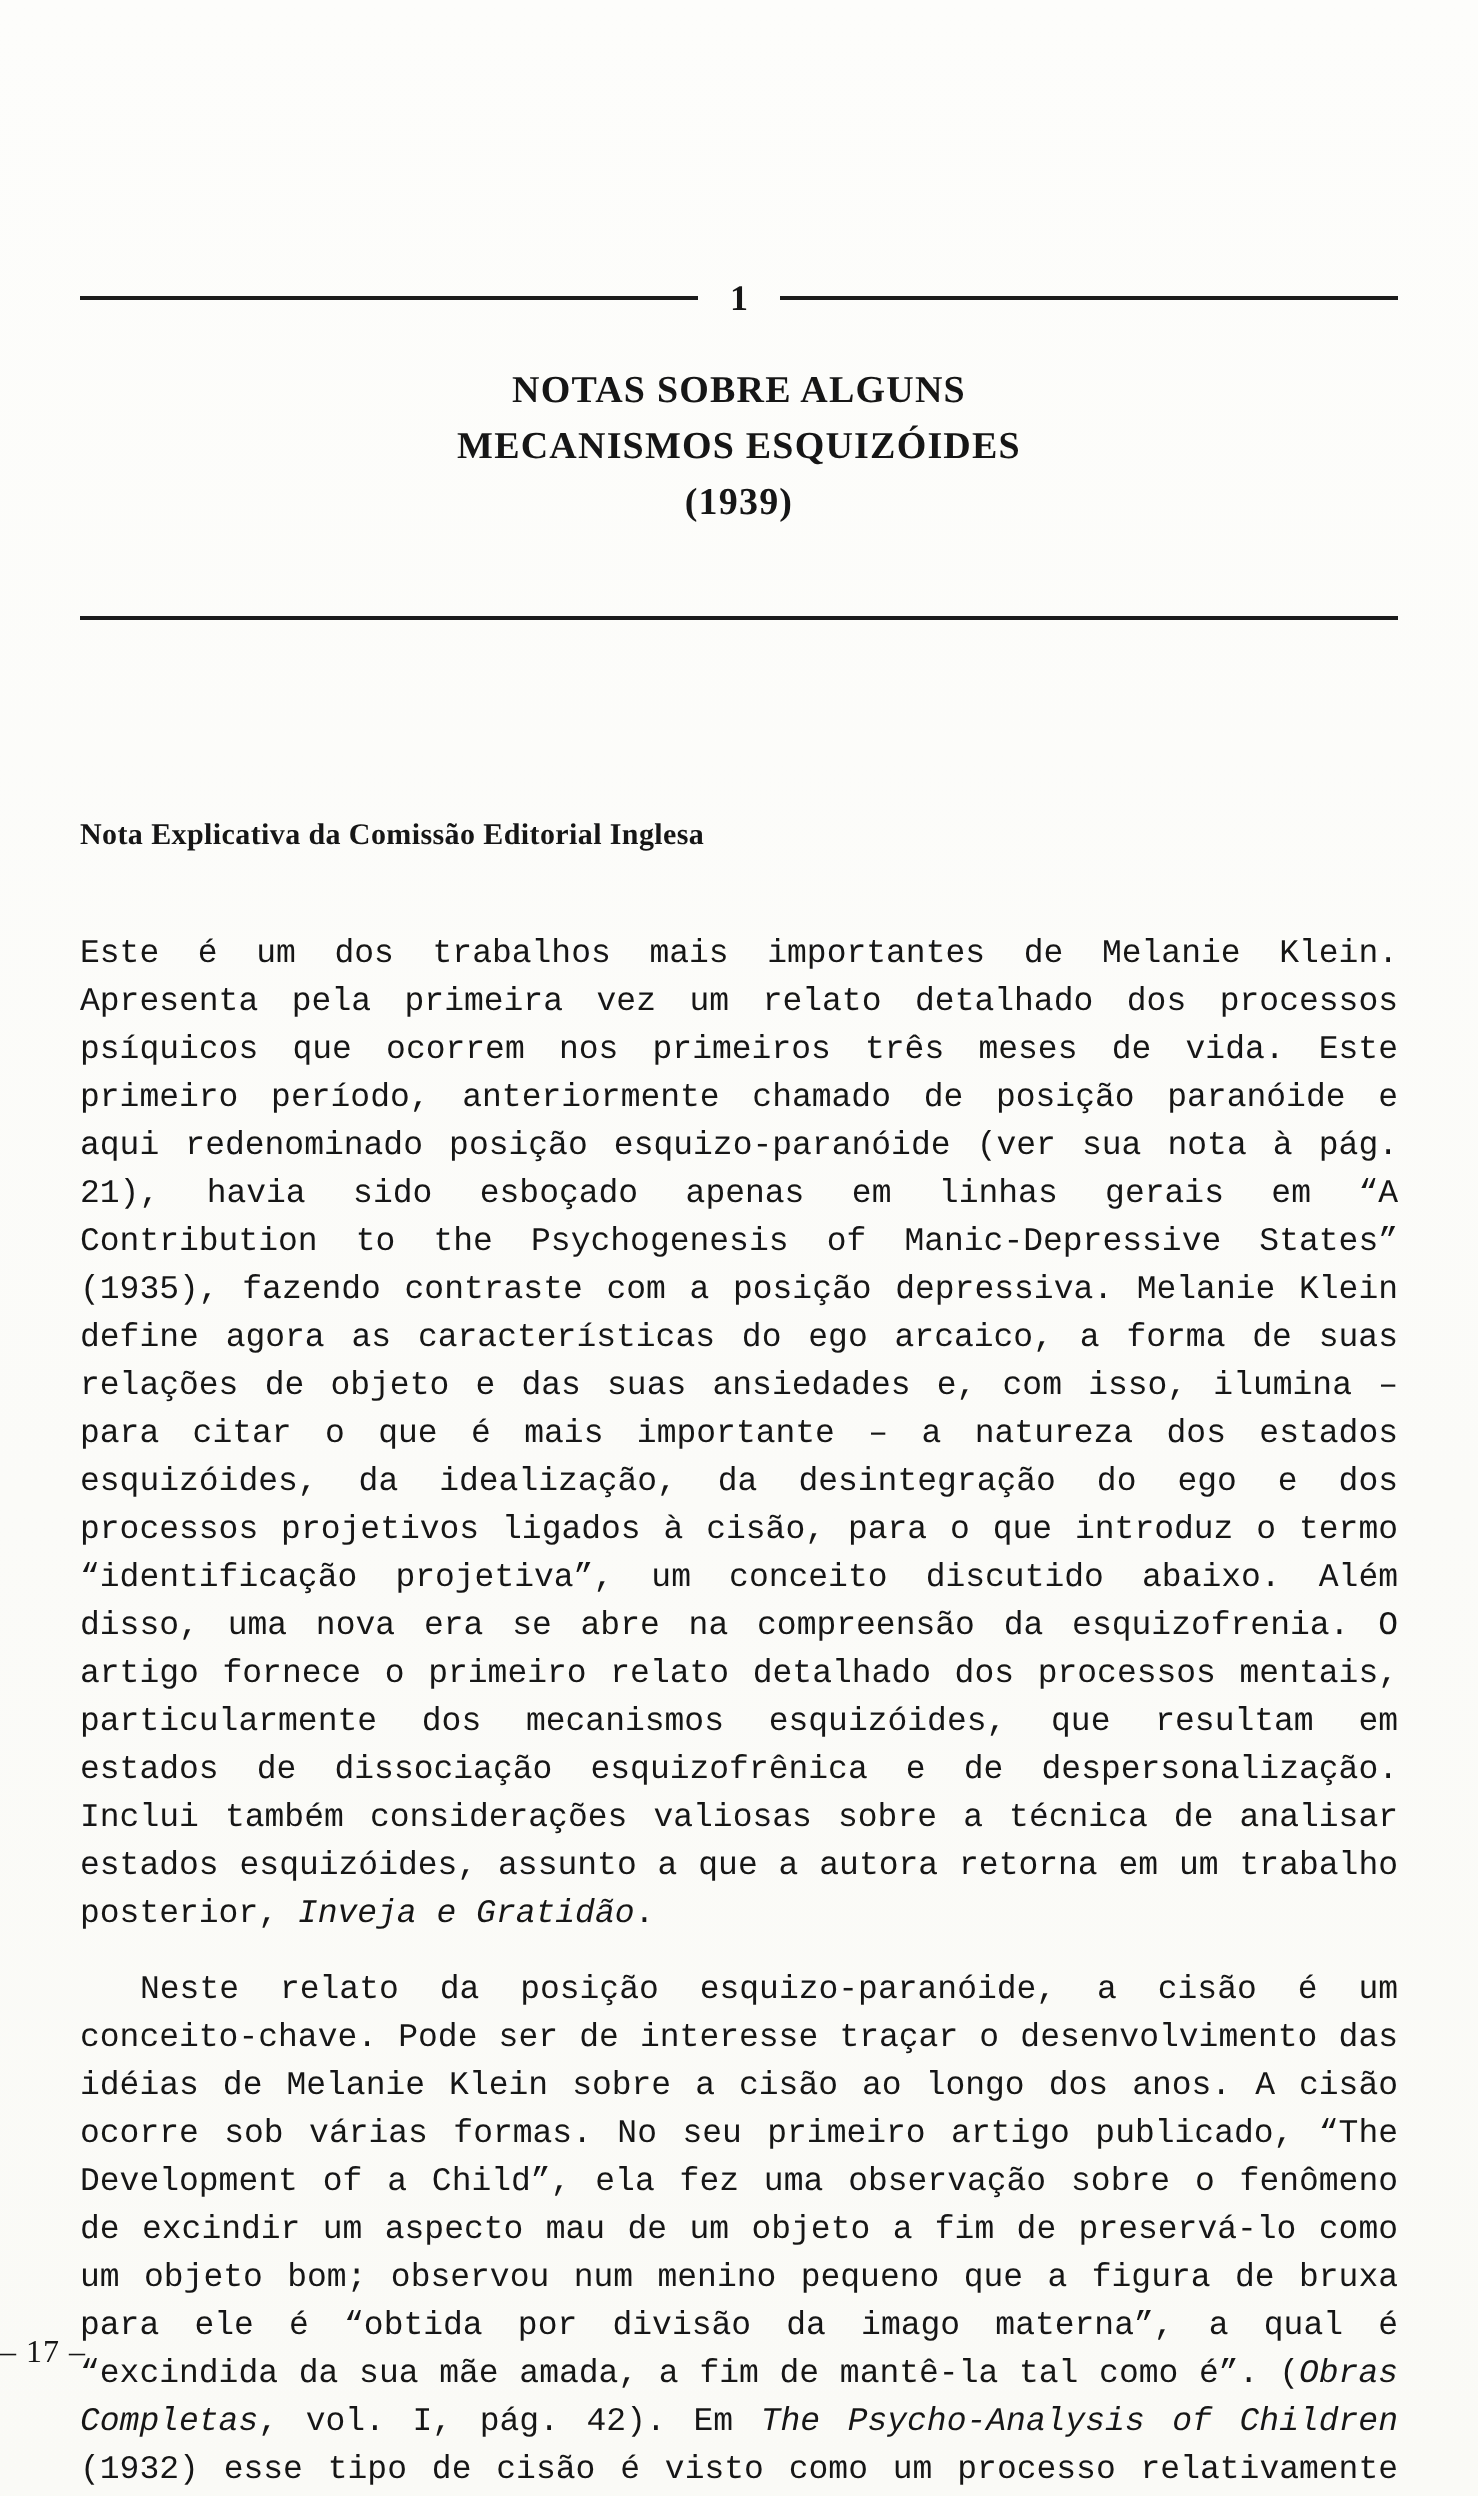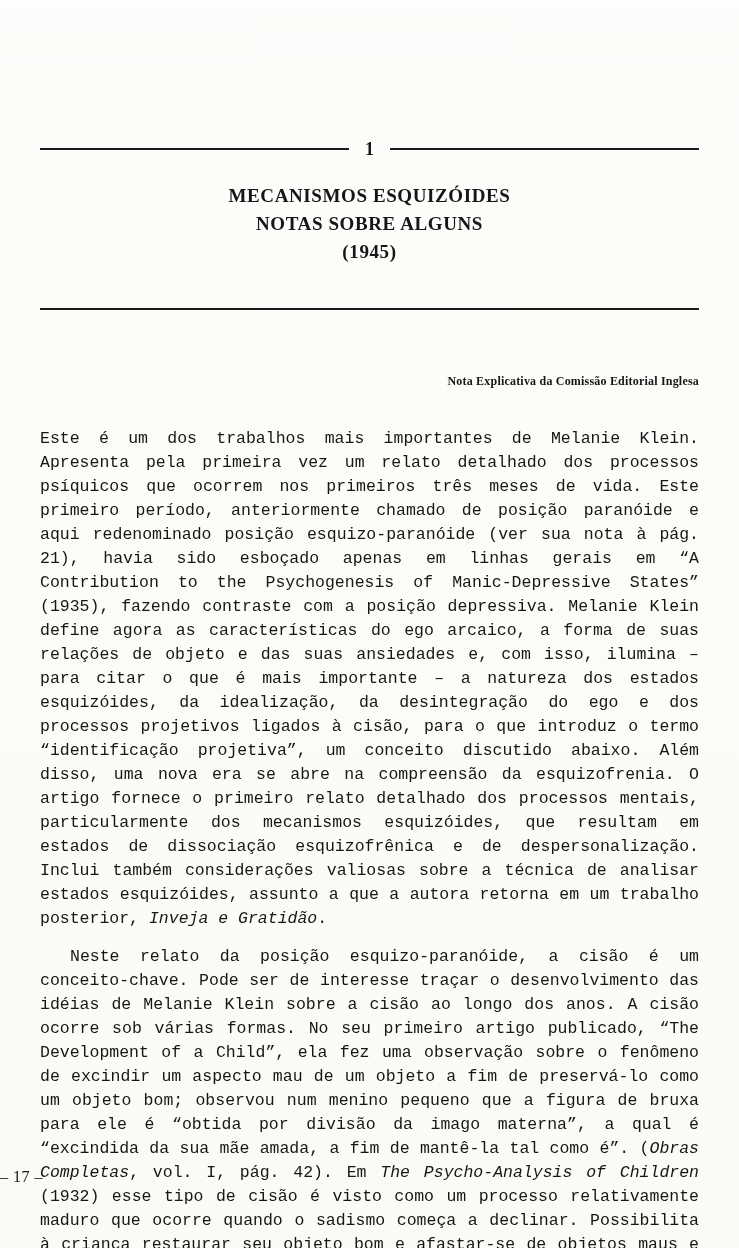--- a/index.html
+++ b/index.html
@@ -53,23 +53,23 @@
 
   
   .divider {
     border: none;
     border-top: 2px solid #1c1c1c;
     margin-top: 42px;
   }
 
   
   .section-heading {
-    margin-top: 64px;
-    text-align: right;
-    font-size: 12px;
+    margin-top: 100px;
+    text-align: left;
+    font-size: 15px;
     font-weight: bold;
     letter-spacing: 0.2px;
   }
 
   
   .body-text {
     margin-top: 38px;
     font-size: 16.5px;
     line-height: 24px;
     text-align: justify;
@@ -97,23 +97,23 @@
 <div class="page">
 
   <header>
     <div class="chapter-rule">
       <span class="rule"></span>
       <span class="chapter-number">1</span>
       <span class="rule"></span>
     </div>
 
     <h1 class="title">
+      <span class="title-line">NOTAS SOBRE ALGUNS</span>
       <span class="title-line">MECANISMOS ESQUIZÓIDES</span>
-      <span class="title-line">NOTAS SOBRE ALGUNS</span>
-      <span class="title-line">(1945)</span>
+      <span class="title-line">(1939)</span>
     </h1>
 
     <hr class="divider">
   </header>
 
   <h2 class="section-heading">Nota Explicativa da Comissão Editorial Inglesa</h2>
 
   <main class="body-text">
       <p class="body-paragraph"><span>Este é um dos trabalhos mais importantes de Melanie Klein. Apresenta pela primeira vez um relato detalhado dos processos psíquicos que ocorrem nos primeiros três meses de vida. Este primeiro período, anteriormente chamado de posição paranóide e aqui redenominado posição esquizo-paranóide (ver sua nota à pág. 21), havia sido esboçado apenas em linhas gerais em “A Contribution to the Psychogenesis of Manic-Depressive States” (1935), fazendo contraste com a posição depressiva. Melanie Klein define agora as características do ego arcaico, a forma de suas relações de objeto e das suas ansiedades e, com isso, ilumina – para citar o que é mais importante – a natureza dos estados esquizóides, da idealização, da desintegração do ego e dos processos projetivos ligados à cisão, para o que introduz o termo “identificação projetiva”, um conceito discutido abaixo. Além disso, uma nova era se abre na compreensão da esquizofrenia. O artigo fornece o primeiro relato detalhado dos processos mentais, particularmente dos mecanismos esquizóides, que resultam em estados de dissociação esquizofrênica e de despersonalização. Inclui também considerações valiosas sobre a técnica de analisar estados esquizóides, assunto a que a autora retorna em um trabalho posterior, </span><em>Inveja e Gratidão</em><span>.</span></p>
       <p class="body-paragraph indented"><span>Neste relato da posição esquizo-paranóide, a cisão é um conceito-chave. Pode ser de interesse traçar o desenvolvimento das idéias de Melanie Klein sobre a cisão ao longo dos anos. A cisão ocorre sob várias formas. No seu primeiro artigo publicado, “The Development of a Child”, ela fez uma observação sobre o fenômeno de excindir um aspecto mau de um objeto a fim de preservá-lo como um objeto bom; observou num menino pequeno que a figura de bruxa para ele é “obtida por divisão da imago materna”, a qual é “excindida da sua mãe amada, a fim de mantê-la tal como é”. (</span><em>Obras Completas</em><span>, vol. I, pág. 42). Em </span><em>The Psycho-Analysis of Children</em><span> (1932) esse tipo de cisão é visto como um processo relativamente maduro que ocorre quando o sadismo começa a declinar. Possibilita à criança restaurar seu objeto bom e afastar-se de objetos maus e assustadores. Em 1935, Melanie Klein colocou esse tipo de cisão, que ocorre em planos cada vez mais realistas, entre os processos que pertencem à elaboração normal da posição depressiva (</span><em>Writings</em><span>, I, págs. VII-XI).</span></p>

